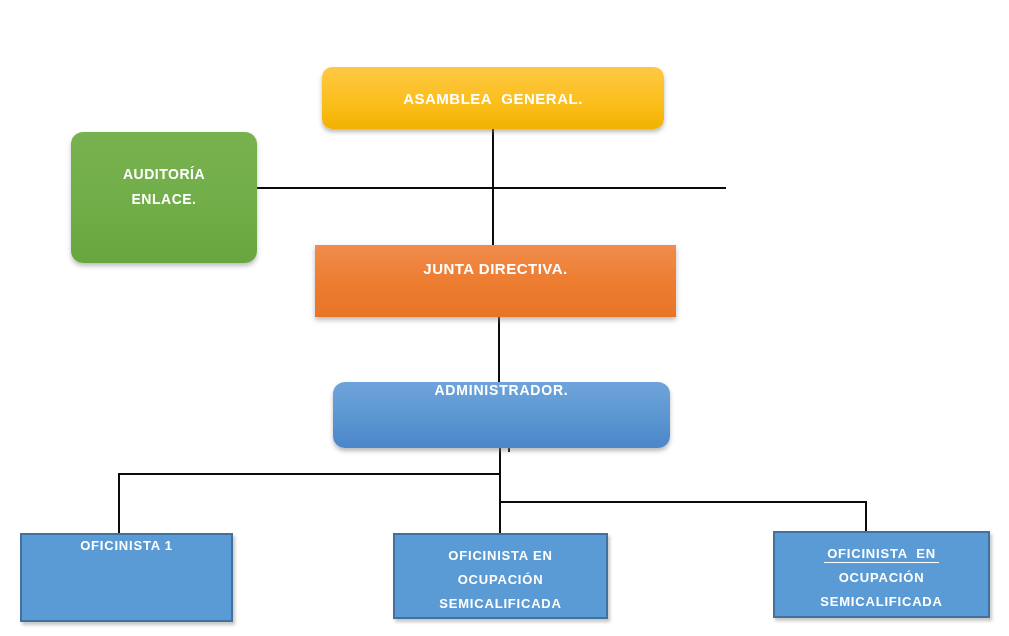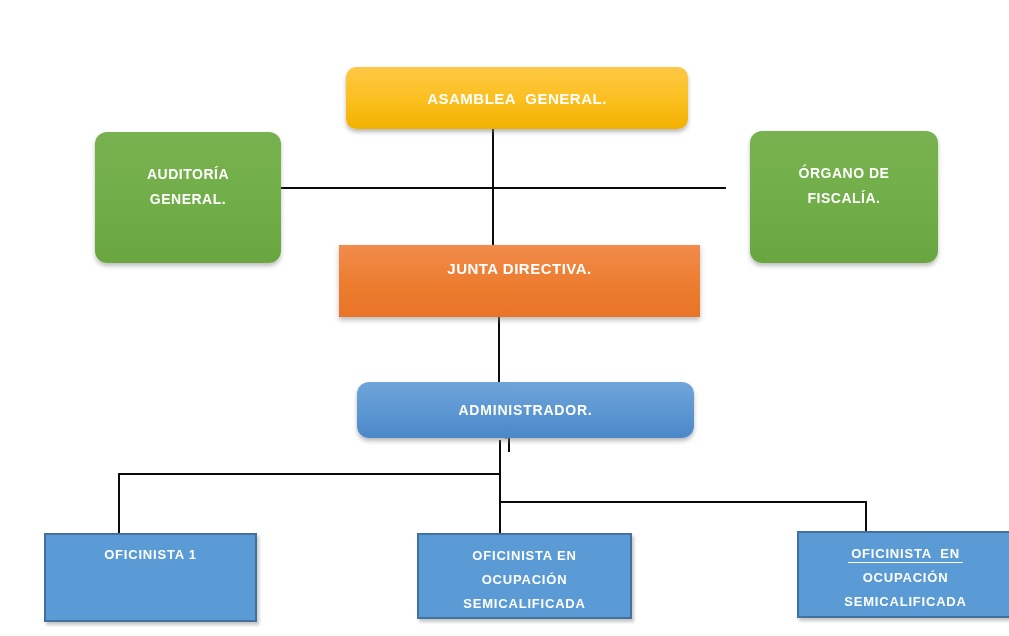--- a/index.html
+++ b/index.html
@@ -10,21 +10,20 @@
     font-family:"Liberation Sans", sans-serif;
     overflow:hidden;
   }
   .node{
     position:absolute;
     color:#ffffff;
     font-weight:bold;
     text-align:center;
     letter-spacing:0.5px;
     box-sizing:border-box;
-    margin-left:24px;
   }
   
   .asamblea{
     left:322px;top:67px;width:342px;height:62px;
     border-radius:10px;
     background:linear-gradient(180deg,#FFC845 0%,#FBBF1E 55%,#F2B100 100%);
     box-shadow:0 3px 4px rgba(130,130,130,0.55);
     display:flex;align-items:center;justify-content:center;
     font-size:15px;word-spacing:5px;
   }
@@ -41,35 +40,35 @@
   
   .junta{
     left:315px;top:245px;width:361px;height:72px;
     background:linear-gradient(180deg,#F18C4B 0%,#EC7C2F 55%,#E97428 100%);
     box-shadow:0 3px 5px rgba(140,140,140,0.6);
     display:flex;align-items:center;justify-content:center;
     font-size:15px;padding-bottom:26px;
   }
   
   .administrador{
-    left:333px;top:382px;width:337px;height:56px;
+    left:333px;top:382px;width:337px;height:66px;
     border-radius:12px;
     background:linear-gradient(180deg,#6FA4DA 0%,#5B96D1 55%,#4A87C9 100%);
     box-shadow:0 3px 4px rgba(130,130,130,0.55);
-    display:flex;align-items:center;justify-content:center;
+    display:flex;align-items:flex-start;justify-content:center;
     font-size:14px;letter-spacing:0.8px;
   }
   
   .leafbox{
     background:#5B9BD5;
     border:2px solid #41719C;
     box-shadow:2px 3px 3px rgba(160,160,160,0.6);
     font-size:13px;letter-spacing:0.8px;
   }
-  .leaf1{left:20px;top:533px;width:213px;height:89px;padding-top:9px;}
+  .leaf1{left:20px;top:533px;width:213px;height:89px;}
   .leaf1 .ln{line-height:21px;min-height:21px;}
   .leaf2{left:393px;top:533px;width:215px;height:86px;padding-top:9px;}
   .leaf2 .ln{line-height:24px;min-height:24px;}
   .leaf3{left:773px;top:531px;width:217px;height:87px;padding-top:9px;}
   .leaf3 .ln{line-height:24px;min-height:24px;}
   .ln{white-space:pre-wrap;}
   .u{
     border-bottom:1.5px solid #ffffff;
     padding:0 3px 1px 3px;
     display:inline-block;
@@ -105,27 +104,23 @@
   <div class="vline line-left-v"></div>
   <div class="hline line-right-h"></div>
   <div class="vline line-right-v"></div>
 
   <div class="node asamblea">
     <span>ASAMBLEA GENERAL.</span>
   </div>
 
   <div class="node greenbox auditoria">
     <div class="ln">AUDITORÍA</div>
-    <div class="ln">GENERAL.</div>
+    <div class="ln">ENLACE.</div>
   </div>
 
-  <div class="node greenbox organo">
-    <div class="ln">ÓRGANO DE</div>
-    <div class="ln">FISCALÍA.</div>
-  </div>
 
   <div class="node junta">
     <span>JUNTA DIRECTIVA.</span>
   </div>
 
   <div class="node administrador">
     <span>ADMINISTRADOR.</span>
   </div>
 
   <div class="node leafbox leaf1">

